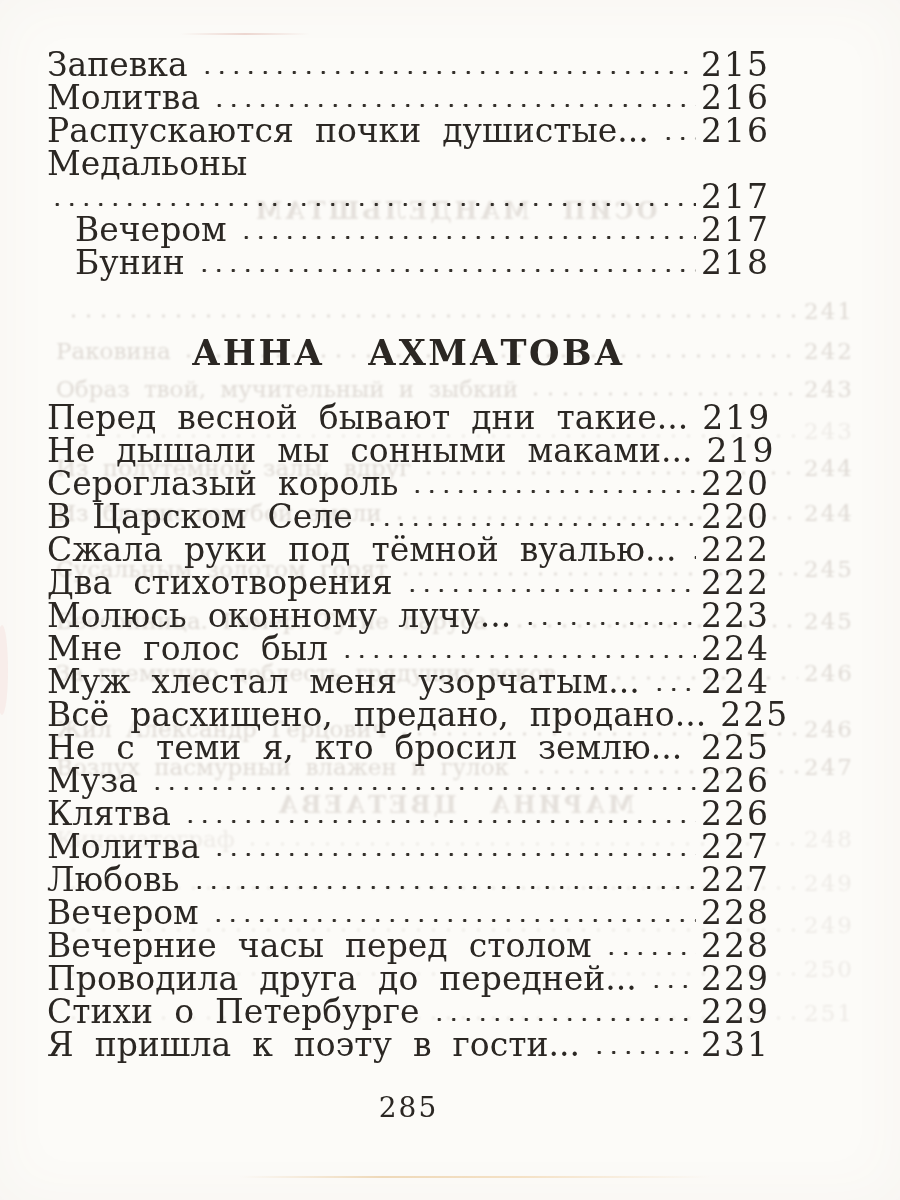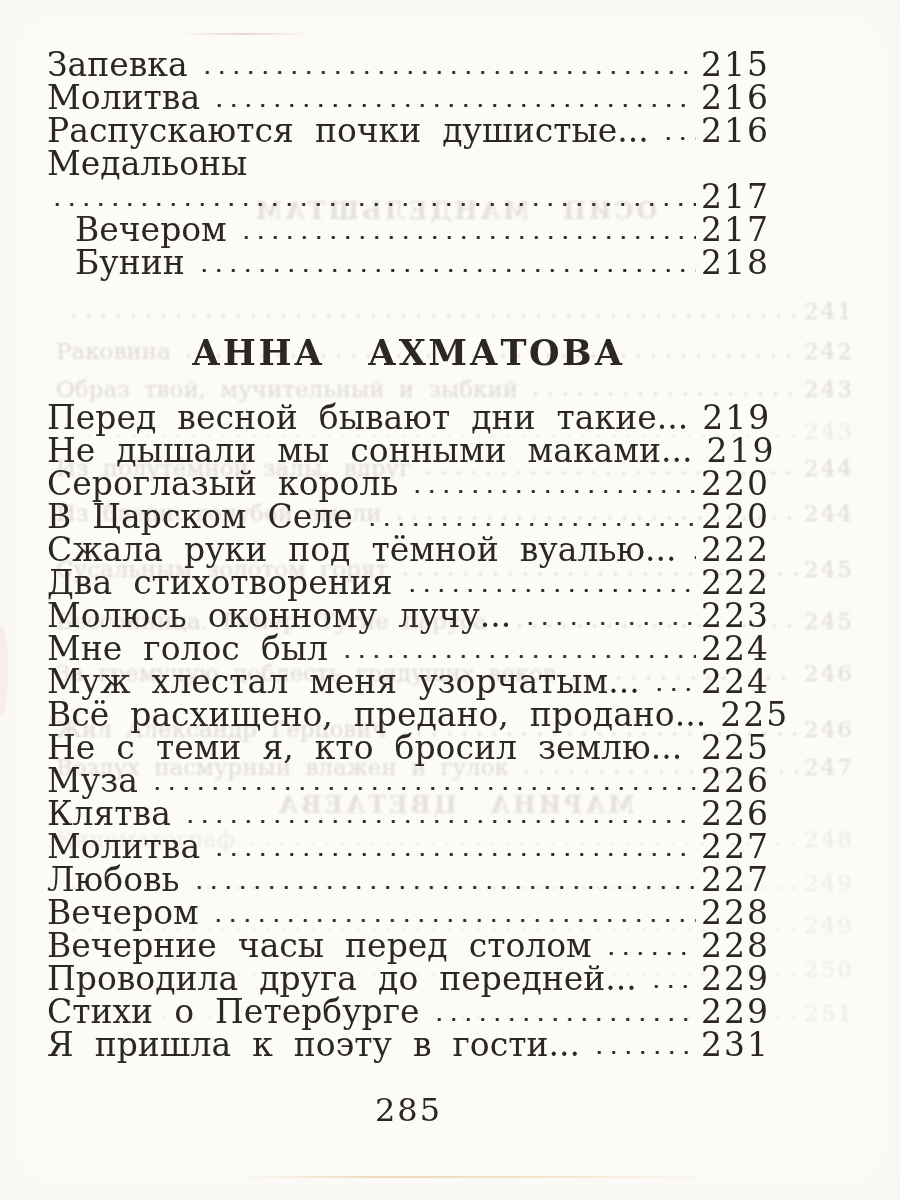--- a/index.html
+++ b/index.html
@@ -66,21 +66,21 @@
   }
   .section-heading{
     text-align:center;font-weight:bold;
     font-size:35px;line-height:36px;
     letter-spacing:2.5px;word-spacing:0.8em;
     margin:56px 0 30px 0;
     color:#2b2723;
   }
   .folio{
     text-align:center;
-    font-size:32px;letter-spacing:2px;
+    font-size:28px;letter-spacing:2px;
     margin-top:30px;color:#2b2723;
   }
   
   .artifact{position:absolute;pointer-events:none;}
   .artifact.top-scratch{
     top:33px;left:180px;width:130px;height:2px;
     background:linear-gradient(90deg,transparent,#e9cdc6,transparent);opacity:.8;
   }
   .artifact.bottom-scratch{
     top:1176px;left:240px;width:470px;height:2px;

